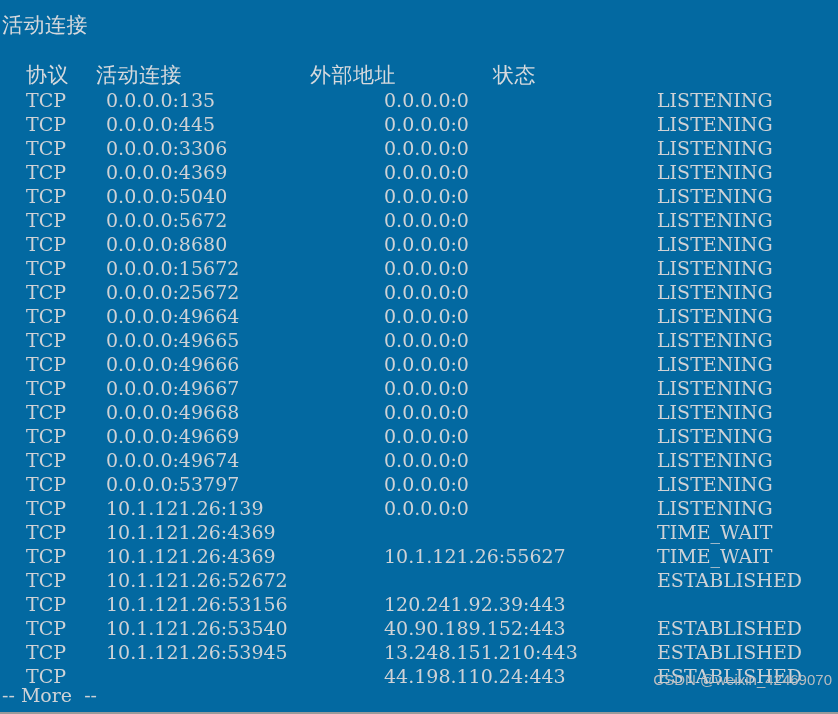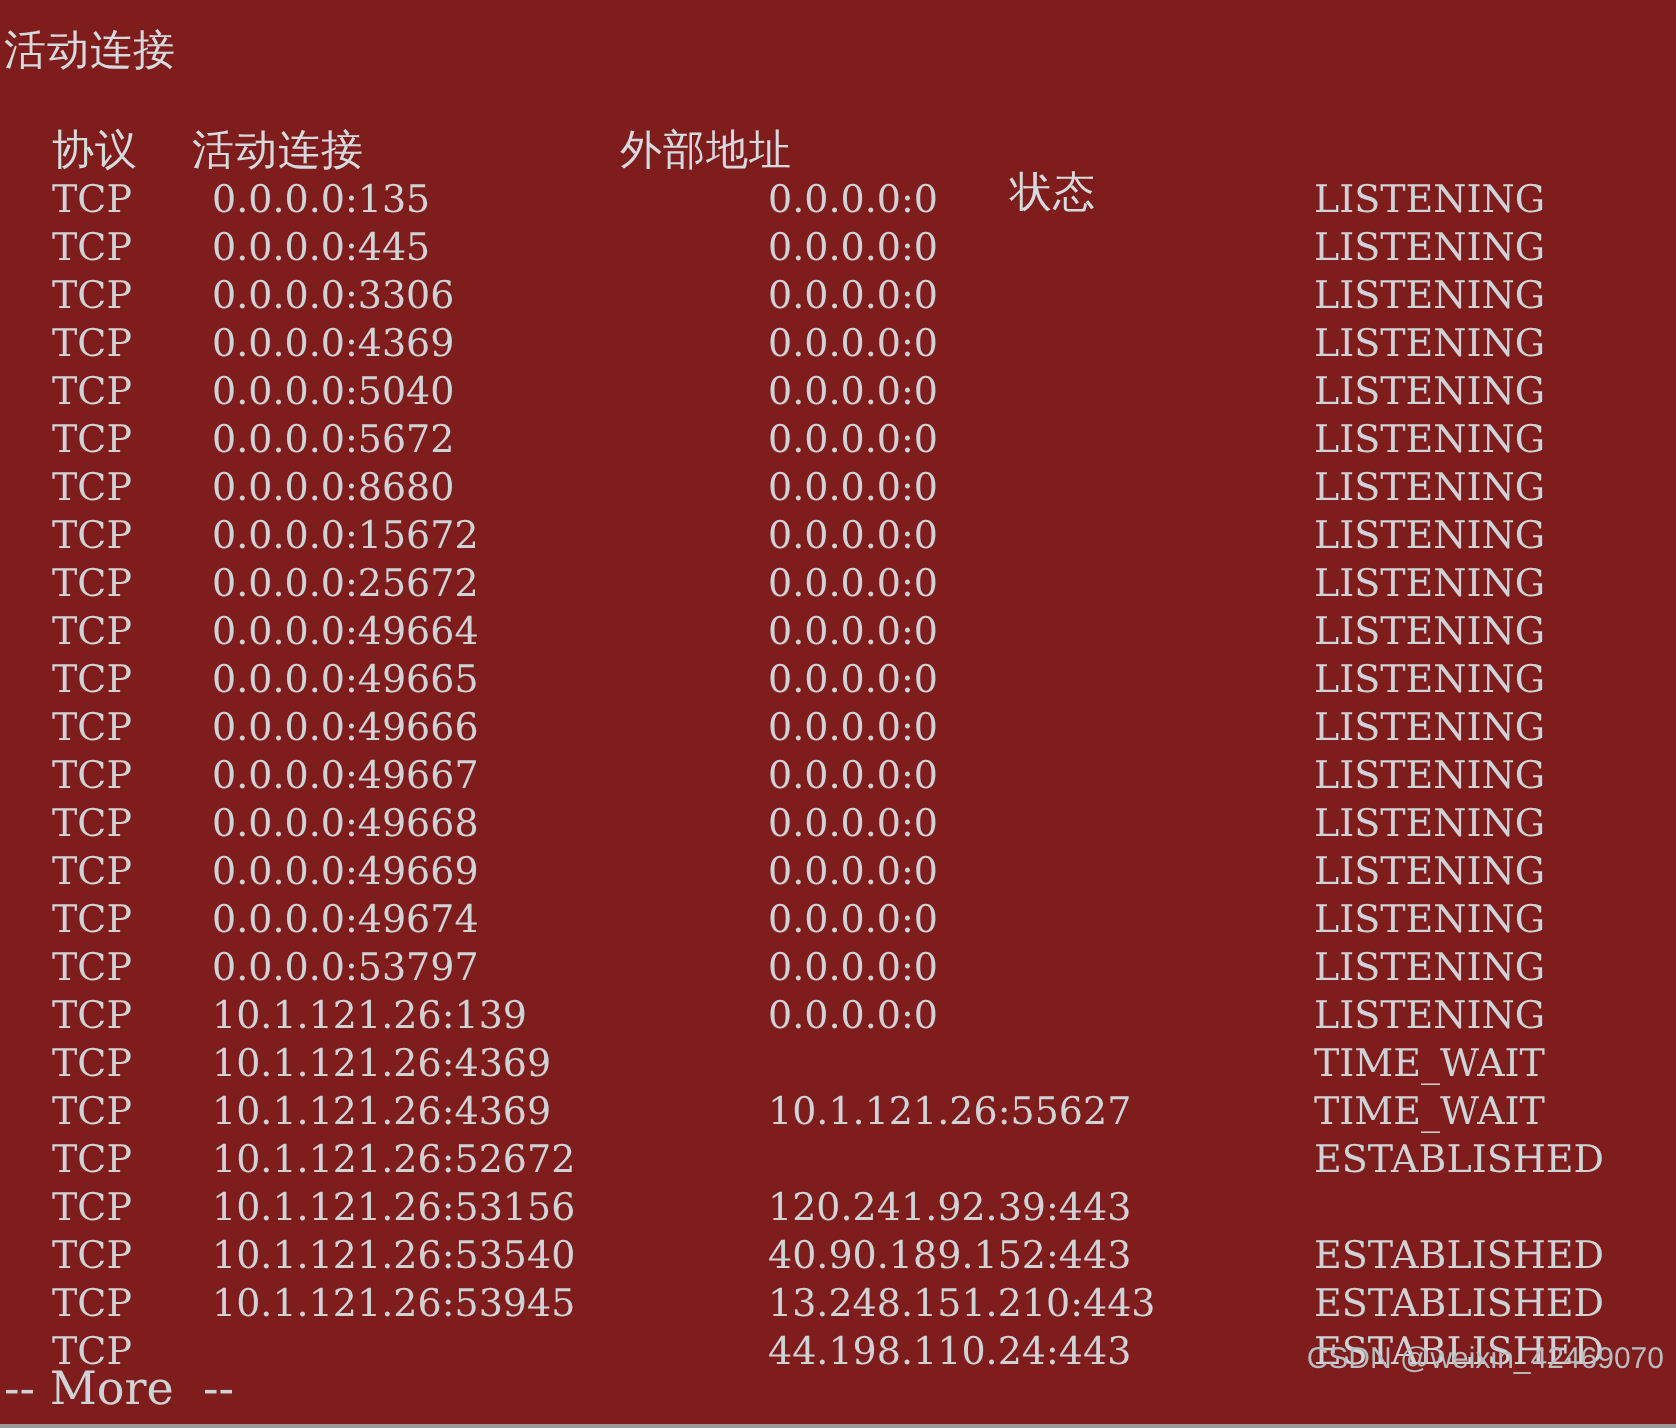--- a/index.html
+++ b/index.html
@@ -5,21 +5,21 @@
 <style>
   html, body {
     margin: 0;
     padding: 0;
     background: #0c0c0c;
   }
   .console-window {
     position: relative;
     width: 838px;
     height: 714px;
-    background: #7f1d1d;
+    background: #0369a1;
     overflow: hidden;
     box-sizing: border-box;
     border-bottom: 2px solid #9a9a9a;
     font-family: "DejaVu Serif", "Liberation Serif", serif;
     color: #cfd2d6;
   }
 
   
   .title-line {
     position: absolute;
@@ -58,34 +58,34 @@
   
   .col-proto  { left: 26px; }
   .col-local  { left: 106px; }
   .col-foreign{ left: 384px; }
   .col-state  { left: 657px; }
 
   
   .hcol-proto   { left: 26px; }
   .hcol-local   { left: 96px; }
   .hcol-foreign { left: 310px; }
-  .hcol-state   { left: 505px; margin-top: 21px; }
+  .hcol-state   { left: 493px; }
 
   .header-row .cell {
     font-size: 21px;
     color: #d6d9dd;
     letter-spacing: 0.5px;
   }
 
   
   .more-line {
     position: absolute;
     left: 2px;
     bottom: 6px;
-    font-size: 23px;
+    font-size: 19px;
     line-height: 22px;
     white-space: pre;
     color: #cfd2d6;
   }
 
   
   .watermark {
     position: absolute;
     right: 6px;
     bottom: 22px;

